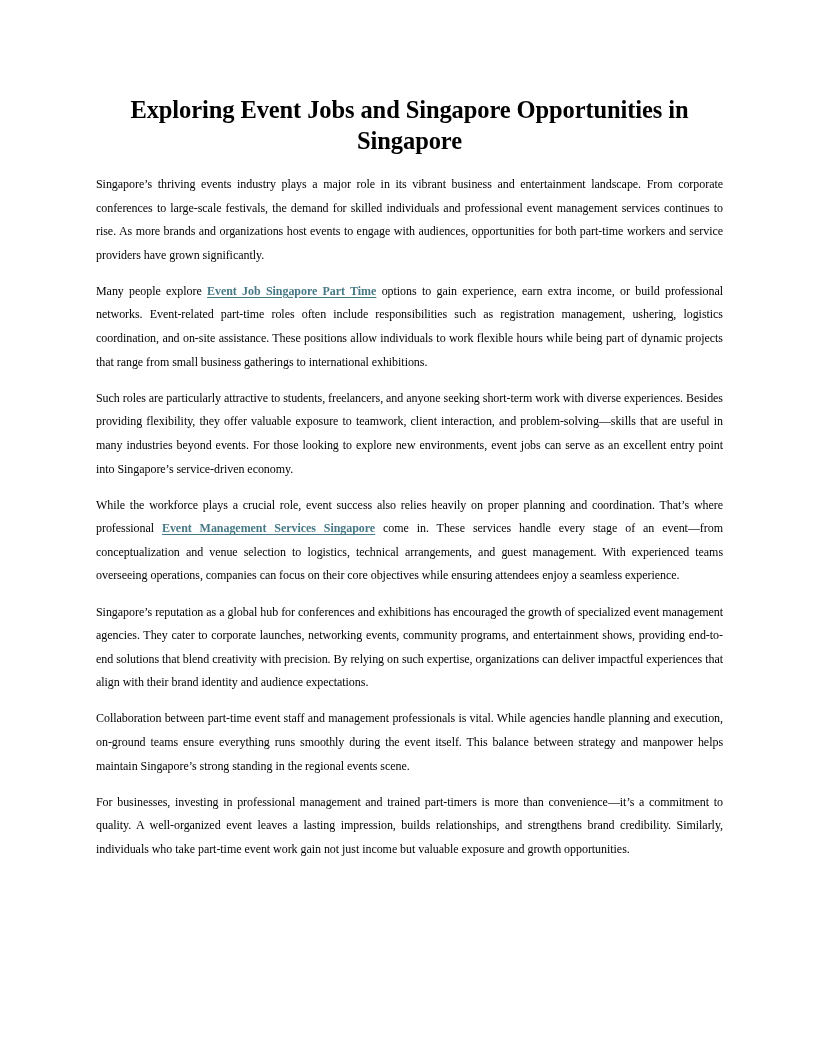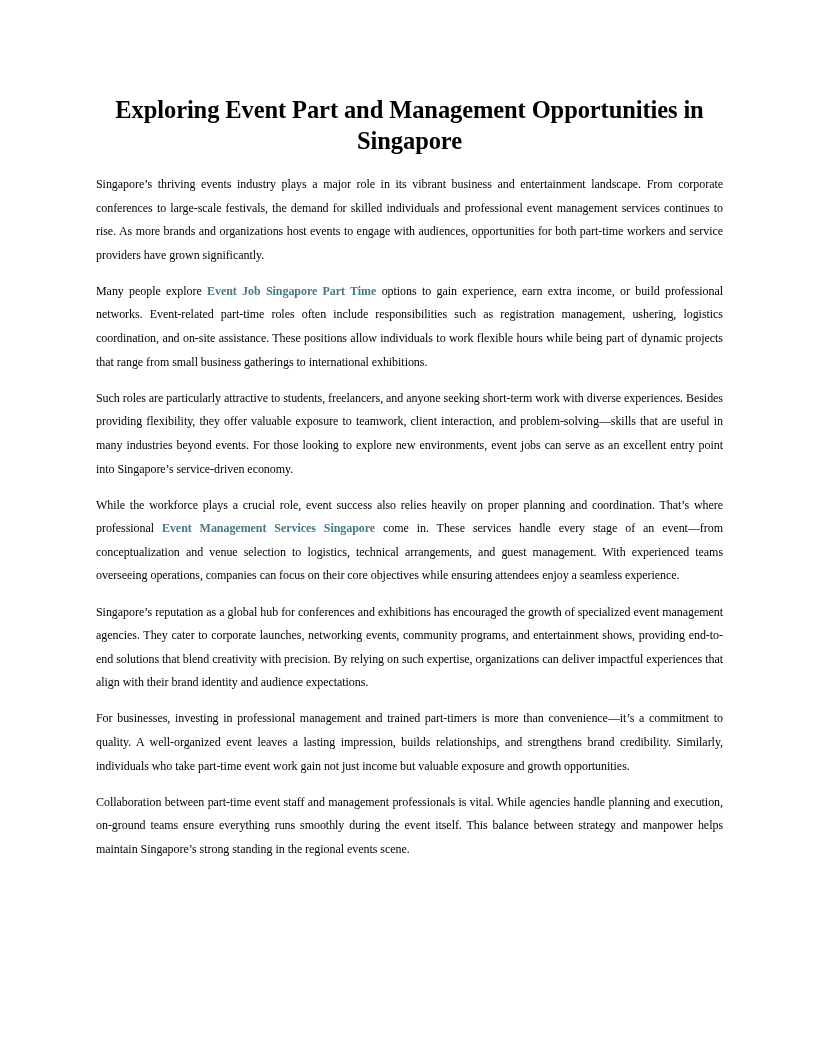--- a/index.html
+++ b/index.html
@@ -33,36 +33,37 @@
     .para {
       font-size: 12px;
       line-height: 23.6px;
       text-align: justify;
       margin: 0 0 12.5px 0;
       letter-spacing: -0.05px;
     }
     .link {
       color: #467886;
       font-weight: bold;
+      text-decoration: underline;
       text-underline-offset: 2px;
       cursor: pointer;
     }
   </style>
 </head>
 <body>
 
 <div class="page">
-  <h1 class="doc-title">Exploring Event Part and Management Opportunities in Singapore</h1>
+  <h1 class="doc-title">Exploring Event Jobs and Singapore Opportunities in Singapore</h1>
 
   <p class="para"><span>Singapore’s thriving events industry plays a major role in its vibrant business and entertainment landscape. From corporate conferences to large-scale festivals, the demand for skilled individuals and professional event management services continues to rise. As more brands and organizations host events to engage with audiences, opportunities for both part-time workers and service providers have grown significantly.</span></p>
 
   <p class="para"><span>Many people explore </span><a class="link" style="color: rgb(70, 120, 134);">Event Job Singapore Part Time</a><span> options to gain experience, earn extra income, or build professional networks. Event-related part-time roles often include responsibilities such as registration management, ushering, logistics coordination, and on-site assistance. These positions allow individuals to work flexible hours while being part of dynamic projects that range from small business gatherings to international exhibitions.</span></p>
 
   <p class="para"><span>Such roles are particularly attractive to students, freelancers, and anyone seeking short-term work with diverse experiences. Besides providing flexibility, they offer valuable exposure to teamwork, client interaction, and problem-solving—skills that are useful in many industries beyond events. For those looking to explore new environments, event jobs can serve as an excellent entry point into Singapore’s service-driven economy.</span></p>
 
   <p class="para"><span>While the workforce plays a crucial role, event success also relies heavily on proper planning and coordination. That’s where professional </span><a class="link" style="color: rgb(70, 120, 134);">Event Management Services Singapore</a><span> come in. These services handle every stage of an event—from conceptualization and venue selection to logistics, technical arrangements, and guest management. With experienced teams overseeing operations, companies can focus on their core objectives while ensuring attendees enjoy a seamless experience.</span></p>
 
   <p class="para"><span>Singapore’s reputation as a global hub for conferences and exhibitions has encouraged the growth of specialized event management agencies. They cater to corporate launches, networking events, community programs, and entertainment shows, providing end-to-end solutions that blend creativity with precision. By relying on such expertise, organizations can deliver impactful experiences that align with their brand identity and audience expectations.</span></p>
 
+  <p class="para"><span>Collaboration between part-time event staff and management professionals is vital. While agencies handle planning and execution, on-ground teams ensure everything runs smoothly during the event itself. This balance between strategy and manpower helps maintain Singapore’s strong standing in the regional events scene.</span></p>
+
   <p class="para"><span>For businesses, investing in professional management and trained part-timers is more than convenience—it’s a commitment to quality. A well-organized event leaves a lasting impression, builds relationships, and strengthens brand credibility. Similarly, individuals who take part-time event work gain not just income but valuable exposure and growth opportunities.</span></p>
-
-  <p class="para"><span>Collaboration between part-time event staff and management professionals is vital. While agencies handle planning and execution, on-ground teams ensure everything runs smoothly during the event itself. This balance between strategy and manpower helps maintain Singapore’s strong standing in the regional events scene.</span></p>
 </div>
 
 </body></html>

